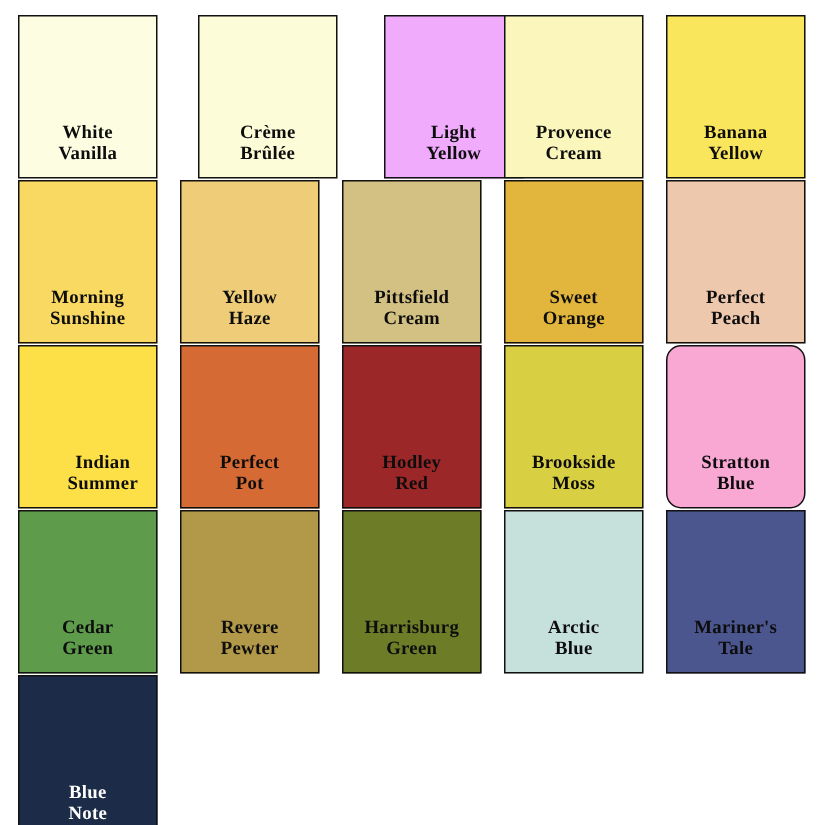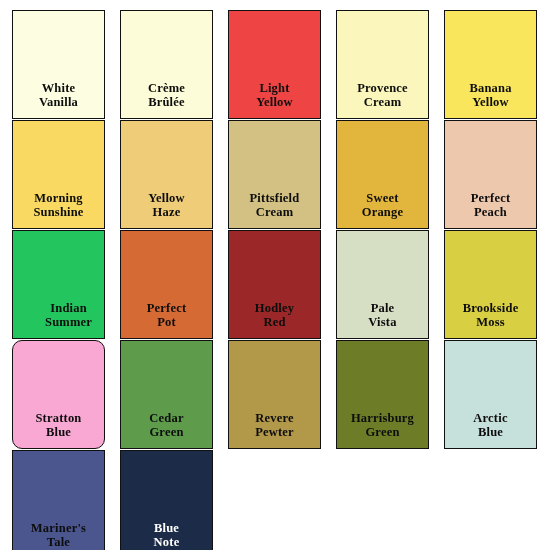--- a/index.html
+++ b/index.html
@@ -61,25 +61,25 @@
   }
 </style>
 </head>
 <body>
 
 <div class="palette-grid" style="background: rgb(255, 255, 255);">
     <div class="swatch light" style="background: rgb(253, 253, 226); border-color: rgb(17, 17, 17);">
       <div class="swatch-label">White
 Vanilla</div>
     </div>
-    <div class="swatch light" style="background: rgb(253, 252, 216); border-color: rgb(17, 17, 17);">
+    <div class="swatch light" style="background: rgb(253, 252, 216); border-color: rgb(17, 17, 17); margin-left: 12px;">
       <div class="swatch-label">Crème
 Brûlée</div>
     </div>
-    <div class="swatch light" style="background: #ef4444; border-color: rgb(17, 17, 17);">
+    <div class="swatch light" style="background: #f0abfc; border-color: rgb(17, 17, 17); margin-left: 28px;">
       <div class="swatch-label">Light
 Yellow</div>
     </div>
     <div class="swatch light" style="background: rgb(251, 246, 188); border-color: rgb(17, 17, 17);">
       <div class="swatch-label">Provence
 Cream</div>
     </div>
     <div class="swatch light" style="background: rgb(250, 230, 92); border-color: rgb(17, 17, 17);">
       <div class="swatch-label">Banana
 Yellow</div>
@@ -97,35 +97,31 @@
 Cream</div>
     </div>
     <div class="swatch light" style="background: rgb(226, 182, 60); border-color: rgb(17, 17, 17);">
       <div class="swatch-label">Sweet
 Orange</div>
     </div>
     <div class="swatch light" style="background: rgb(237, 200, 173); border-color: rgb(17, 17, 17);">
       <div class="swatch-label">Perfect
 Peach</div>
     </div>
-    <div class="swatch light" style="background: #22c55e; border-color: rgb(17, 17, 17); padding-left: 20px;">
+    <div class="swatch light" style="background: #fde047; border-color: rgb(17, 17, 17); padding-left: 20px;">
       <div class="swatch-label">Indian
 Summer</div>
     </div>
     <div class="swatch light" style="background: rgb(214, 106, 52); border-color: rgb(17, 17, 17);">
       <div class="swatch-label">Perfect
 Pot</div>
     </div>
     <div class="swatch light" style="background: rgb(155, 39, 40); border-color: rgb(17, 17, 17);">
       <div class="swatch-label">Hodley
 Red</div>
-    </div>
-    <div class="swatch light" style="background: rgb(214, 222, 196); border-color: rgb(17, 17, 17);">
-      <div class="swatch-label">Pale
-Vista</div>
     </div>
     <div class="swatch light" style="background: rgb(216, 207, 67); border-color: rgb(17, 17, 17);">
       <div class="swatch-label">Brookside
 Moss</div>
     </div>
     <div class="swatch light" style="background: #f9a8d4; border-color: rgb(17, 17, 17); border-radius: 10px;">
       <div class="swatch-label">Stratton
 Blue</div>
     </div>
     <div class="swatch light" style="background: rgb(94, 156, 76); border-color: rgb(17, 17, 17);">

